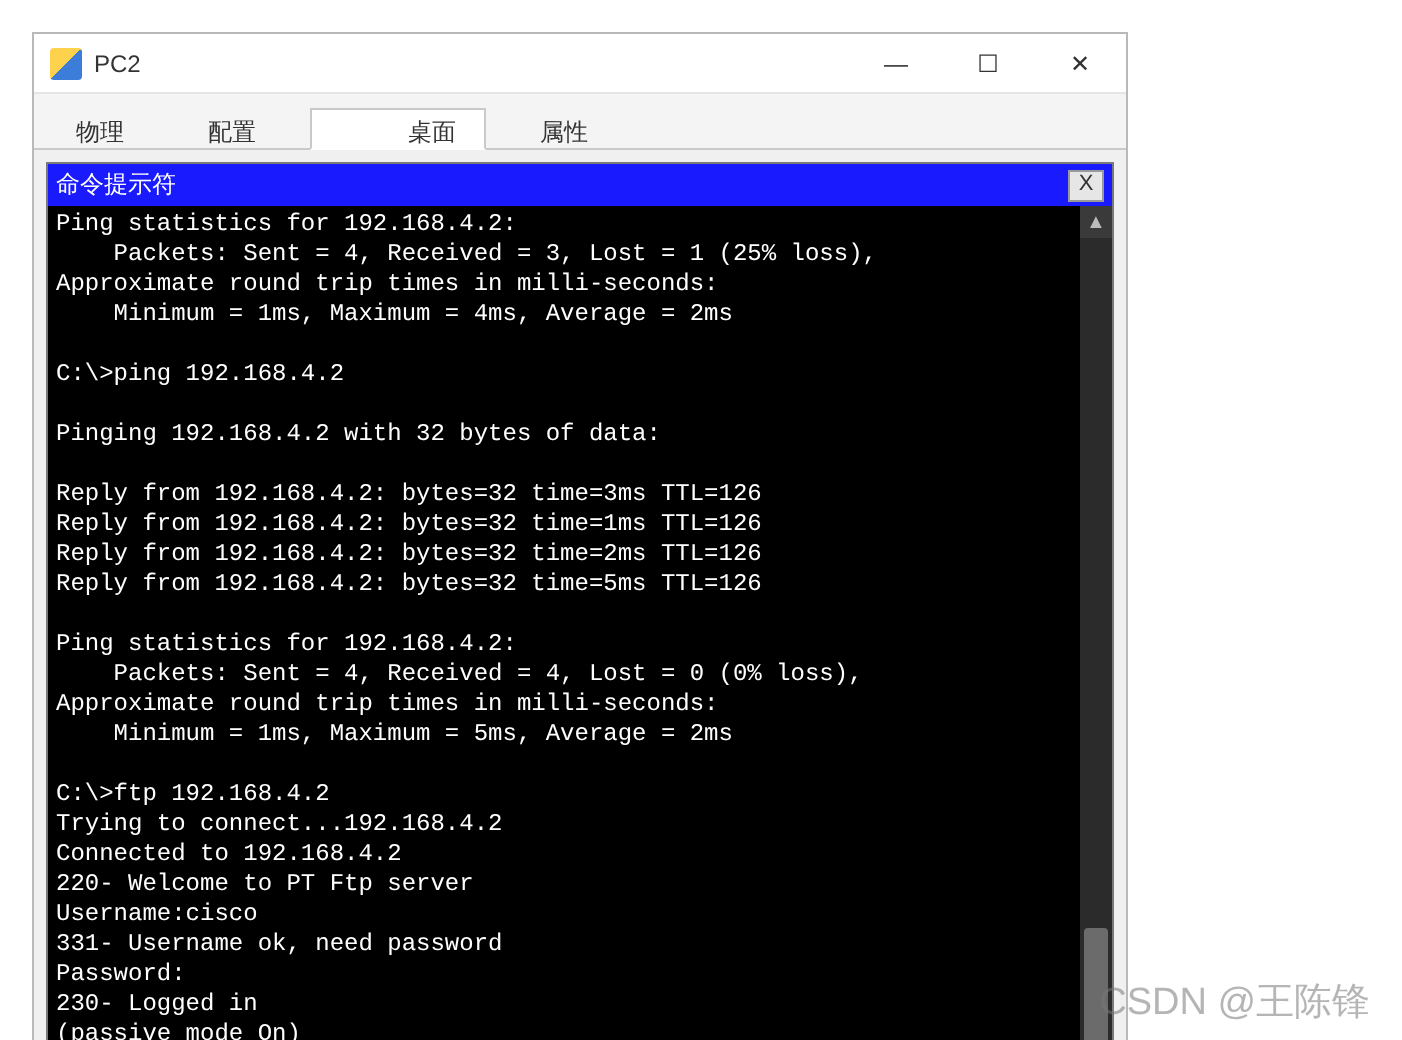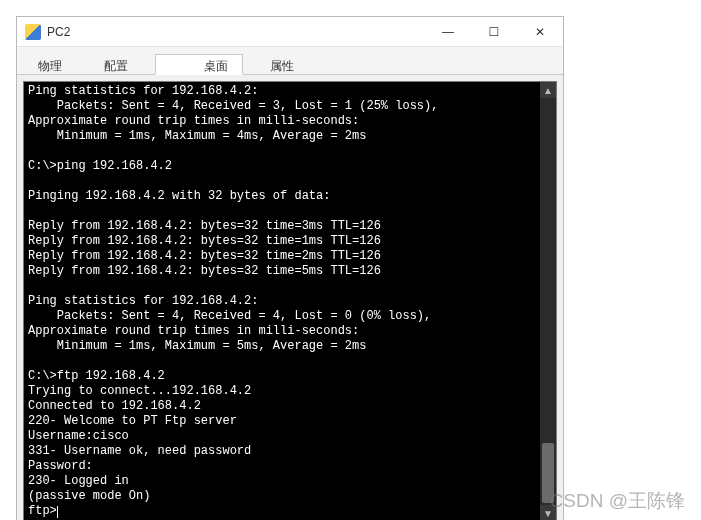--- a/index.html
+++ b/index.html
@@ -172,20 +172,27 @@
 
   <div class="tabs">
     <div class="tab"><span>物理</span></div>
     <div class="tab"><span>配置</span></div>
     <div class="tab active"><span>桌面</span></div>
     <div class="tab"><span>属性</span></div>
   </div>
 
   <div class="content">
     <div class="inner-window">
+      <div class="inner-titlebar">
+        <span>命令提示符</span>
+        <div class="spacer"></div>
+        <div class="inner-close">
+            <span>X</span>
+          </div>
+      </div>
       <div class="terminal-wrap">
         <div class="terminal" id="terminal">Ping statistics for 192.168.4.2:
     Packets: Sent = 4, Received = 3, Lost = 1 (25% loss),
 Approximate round trip times in milli-seconds:
     Minimum = 1ms, Maximum = 4ms, Average = 2ms
 
 C:\&gt;ping 192.168.4.2
 
 Pinging 192.168.4.2 with 32 bytes of data:
 

